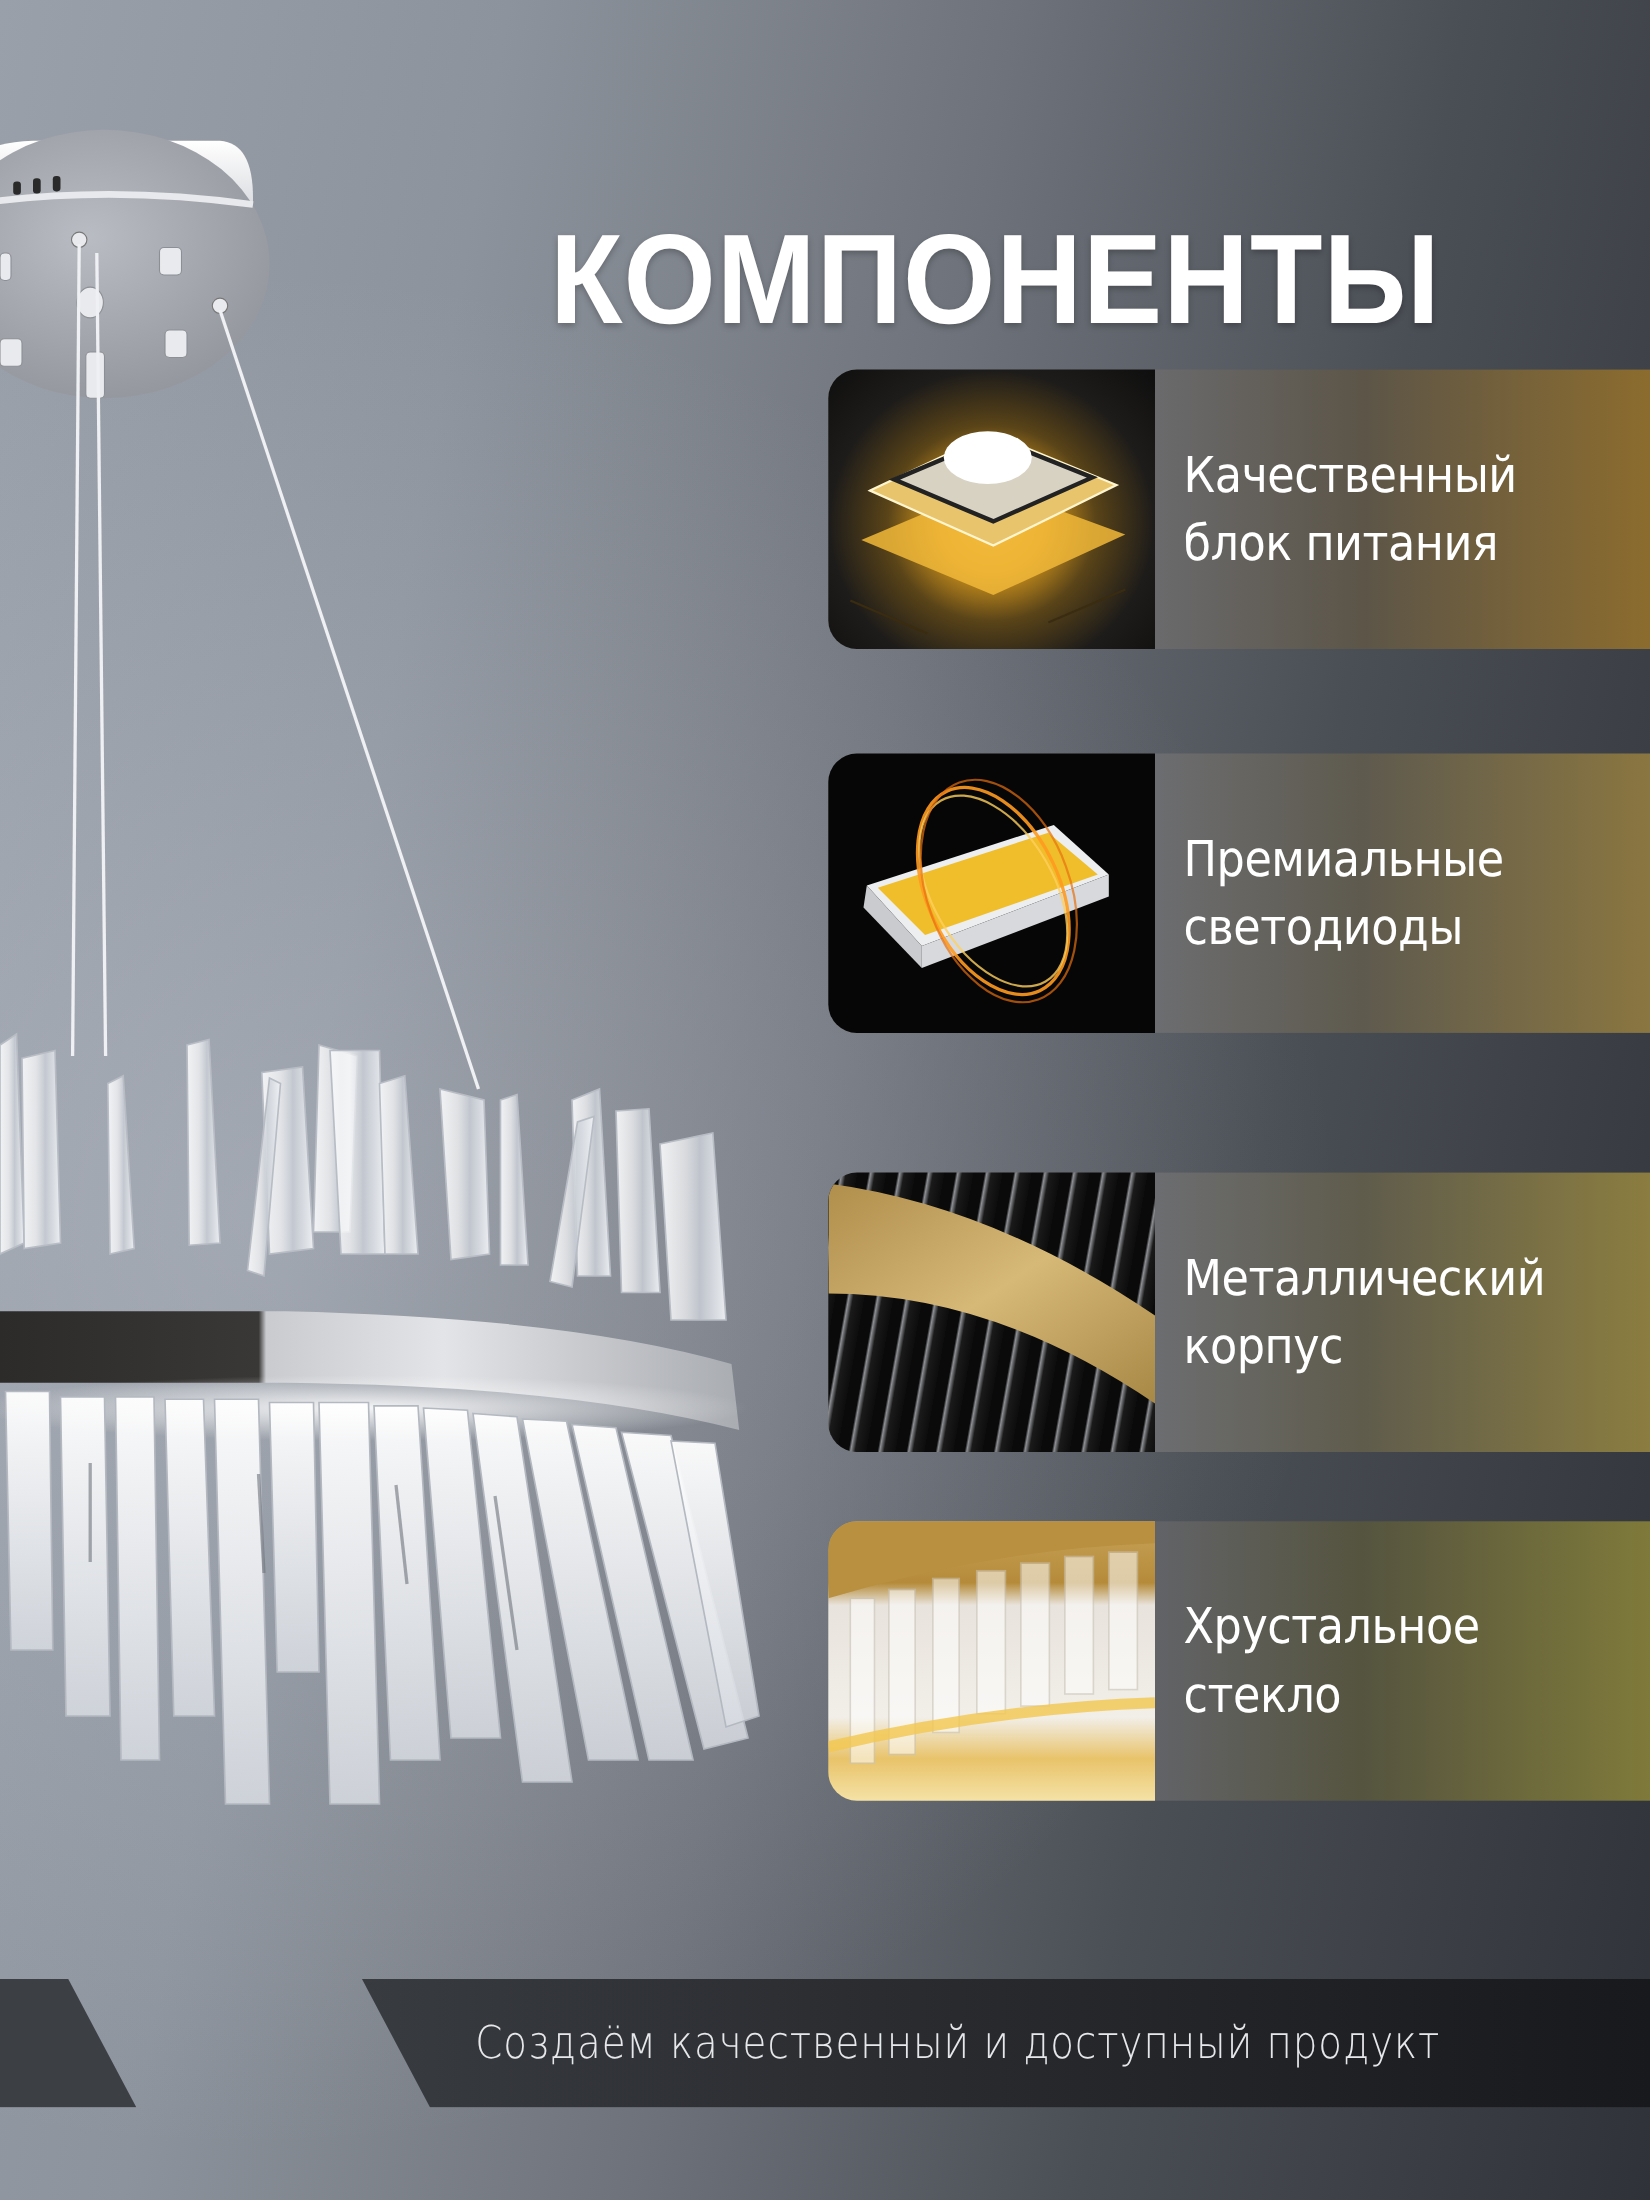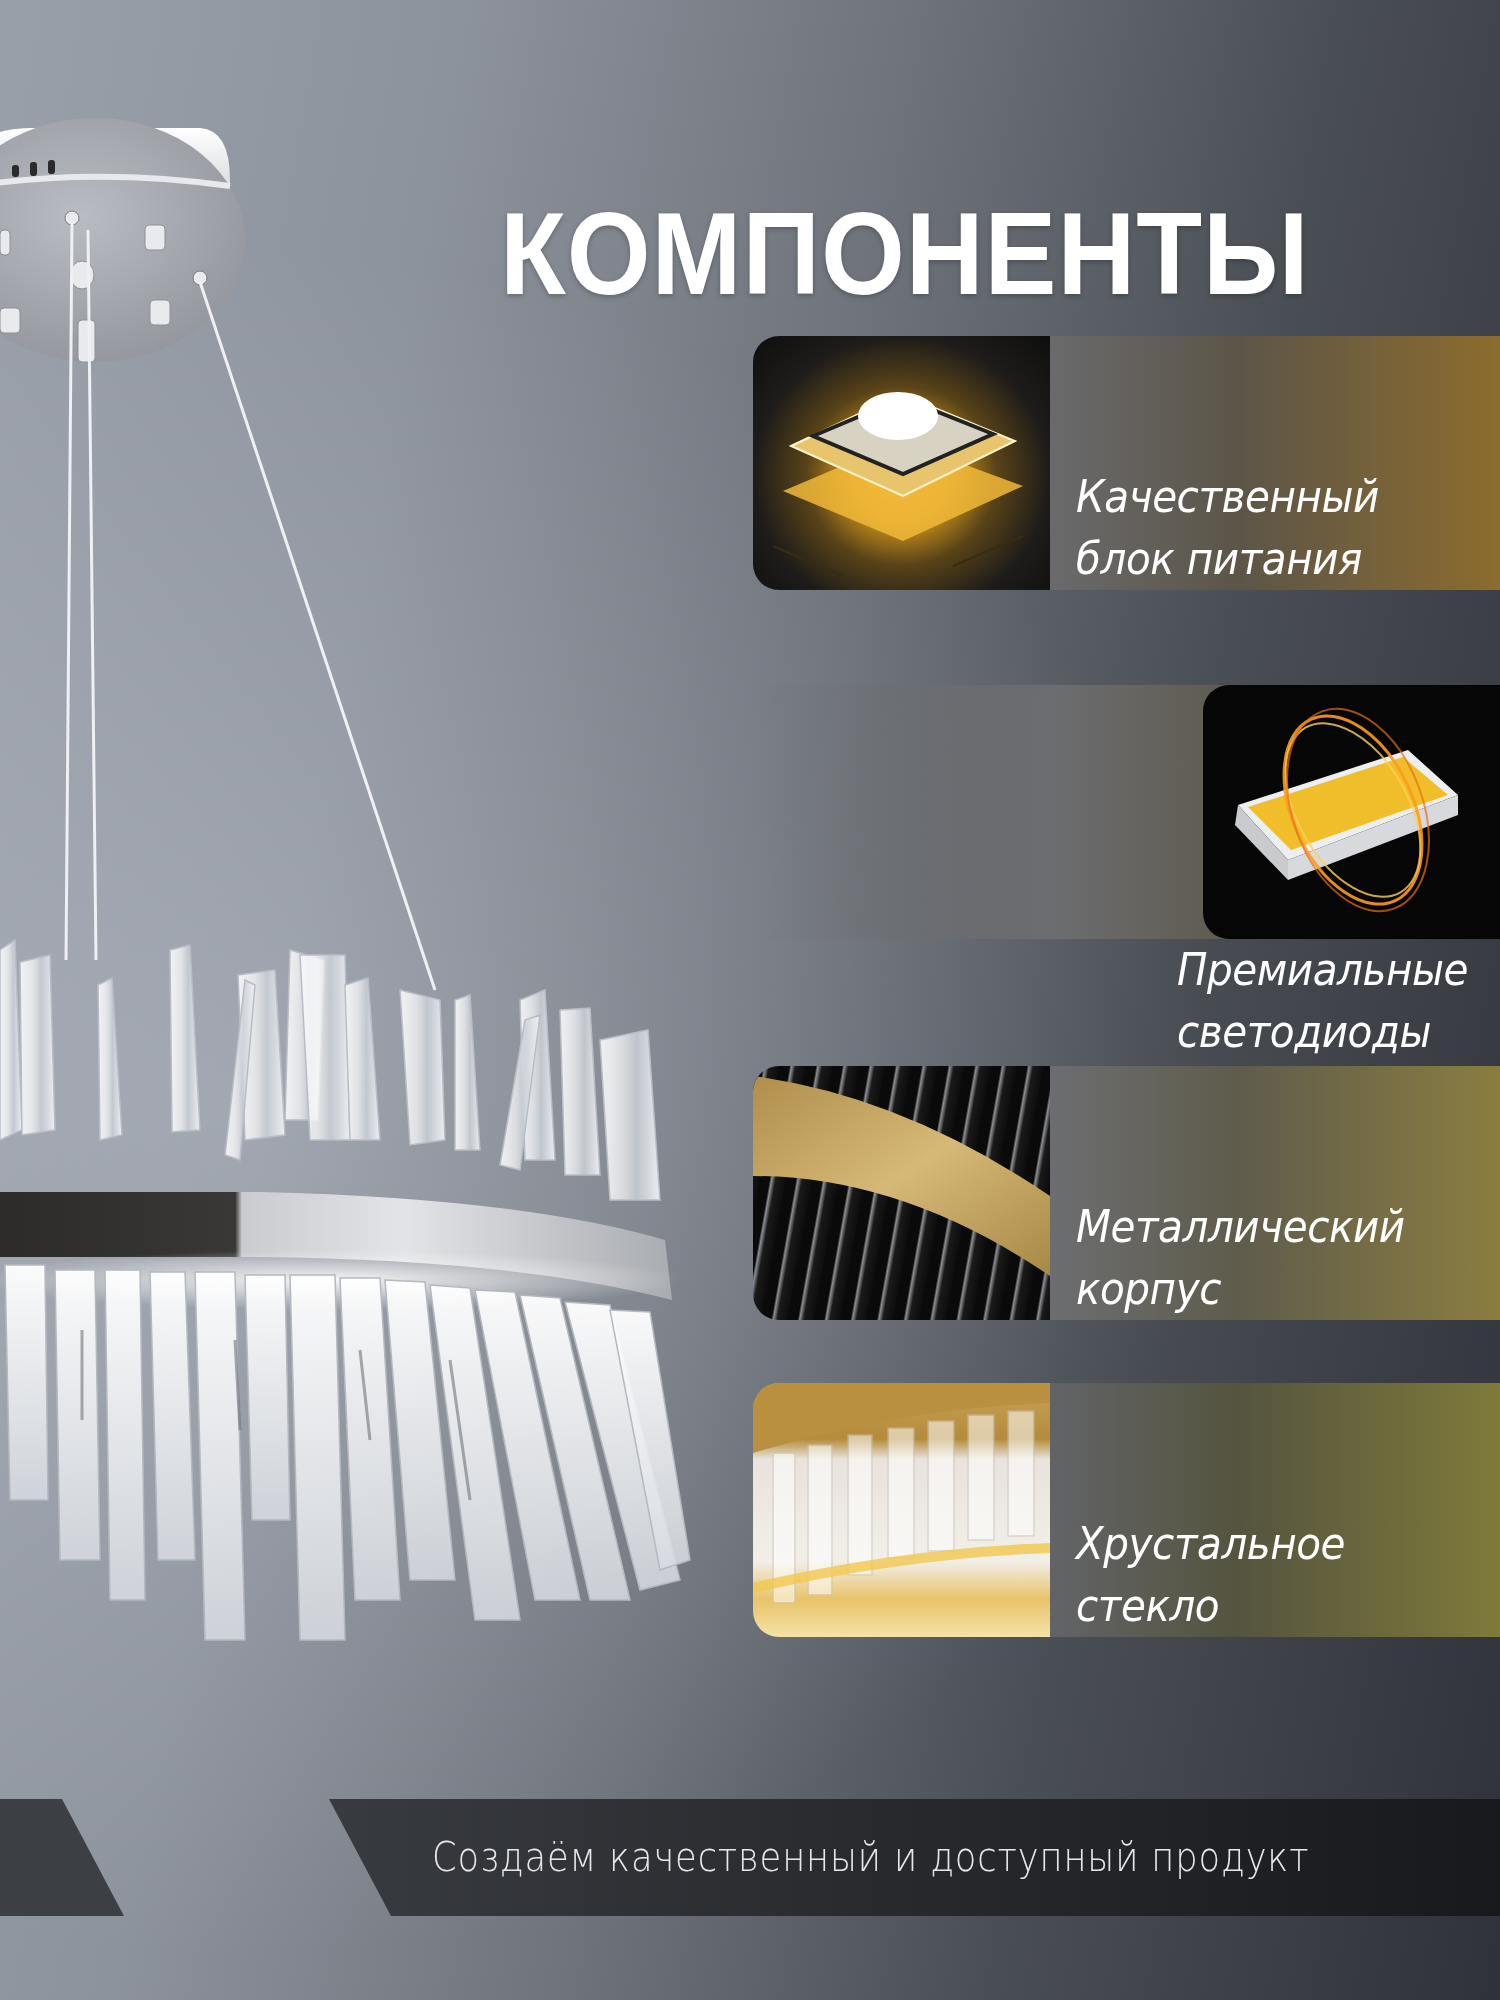--- a/index.html
+++ b/index.html
@@ -16,21 +16,21 @@
   .title {
     position:absolute; left:500px; top:118px; width:900px;
     color:#fff; font-family:"Liberation Sans", sans-serif; font-weight:700;
     font-size:116px; letter-spacing:1px; line-height:1;
     transform: scaleX(0.93); transform-origin:left top;
     text-shadow: 0 2px 6px rgba(0,0,0,0.25);
   }
   .chandelier { position:absolute; left:0; top:0; width:720px; height:1680px; }
   .card {
     position:absolute; left:753px; width:747px; height:254px;
-    display:flex; align-items:flex-end;font-style:italic;
+    display:flex; align-items:center;
   }
   .card-img {
     width:297px; height:254px; flex:none; position:relative; overflow:hidden;
     border-radius:26px 0 0 26px;
   }
   .card-text {
     flex:1; display:flex; flex-direction:column; justify-content:center;
     padding-left:26px; color:#fff;
     font-family:"DejaVu Sans", sans-serif; font-size:45px; line-height:62px;
     letter-spacing:-0.5px;
@@ -175,21 +175,21 @@
           <line x1="200" y1="230" x2="270" y2="200"></line>
         </g>
     </svg>
   </div>
   <div class="card-text">
     <span>Качественный</span>
     <span>блок питания</span>
   </div>
 </div>
 
-<div class="card" style="top:685px; background:linear-gradient(90deg, rgba(0,0,0,0) 0%, #6c6d70 40%, #5e5a4e 65%, #8a7640 100%);flex-direction:column;">
+<div class="card" style="top:685px; background:linear-gradient(90deg, rgba(0,0,0,0) 0%, #6c6d70 40%, #5e5a4e 65%, #8a7640 100%);">
   <div class="card-img" style="background:#060606;">
     <svg width="297" height="254" viewBox="0 0 297 254">
       <polygon points="35,120 205,65 255,110 85,175" fill="#eceeef"></polygon>
       <polygon points="45,122 200,72 245,110 88,165" fill="#f0be2a"></polygon>
       <polygon points="35,120 85,175 85,195 32,140" fill="#c9cbce"></polygon>
       <polygon points="85,175 255,110 255,130 85,195" fill="#d7d9dc"></polygon>
       <ellipse cx="150" cy="125" rx="60" ry="100" fill="none" stroke="#ff9a1f" stroke-width="3" transform="rotate(-25 150 125)" opacity="0.9"></ellipse>
       <ellipse cx="150" cy="125" rx="55" ry="95" fill="none" stroke="#ffcf5c" stroke-width="2" transform="rotate(-30 150 125)" opacity="0.8"></ellipse>
       <ellipse cx="155" cy="125" rx="65" ry="105" fill="none" stroke="#e56f10" stroke-width="2" transform="rotate(-20 155 125)" opacity="0.7"></ellipse>
     </svg>

